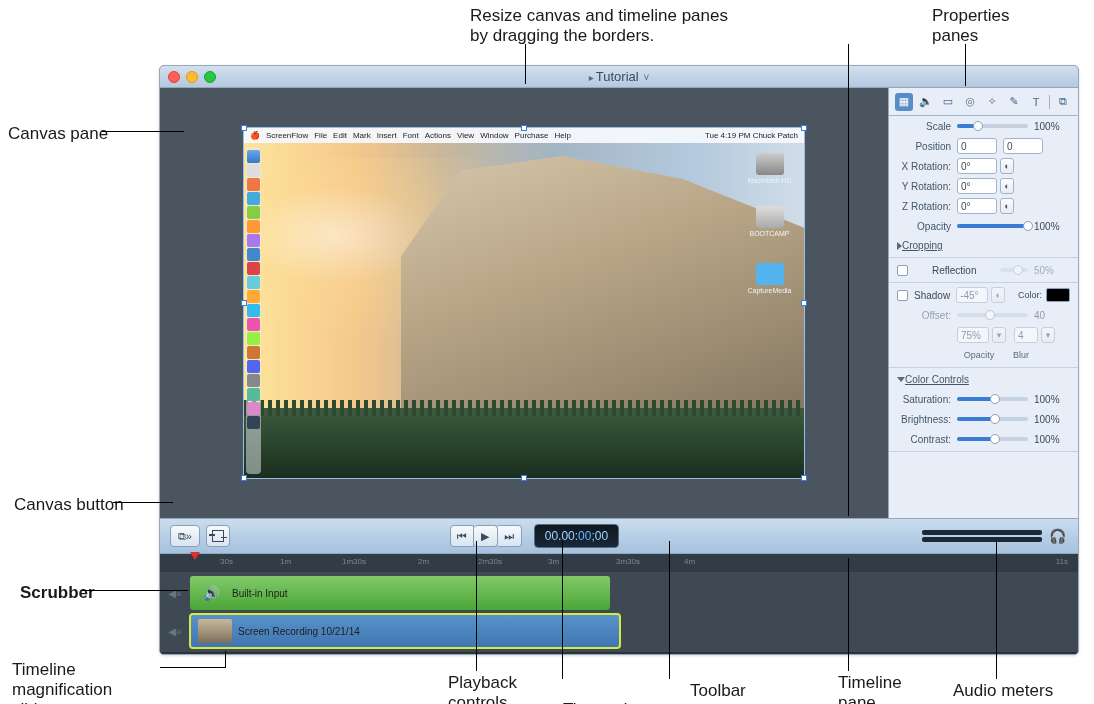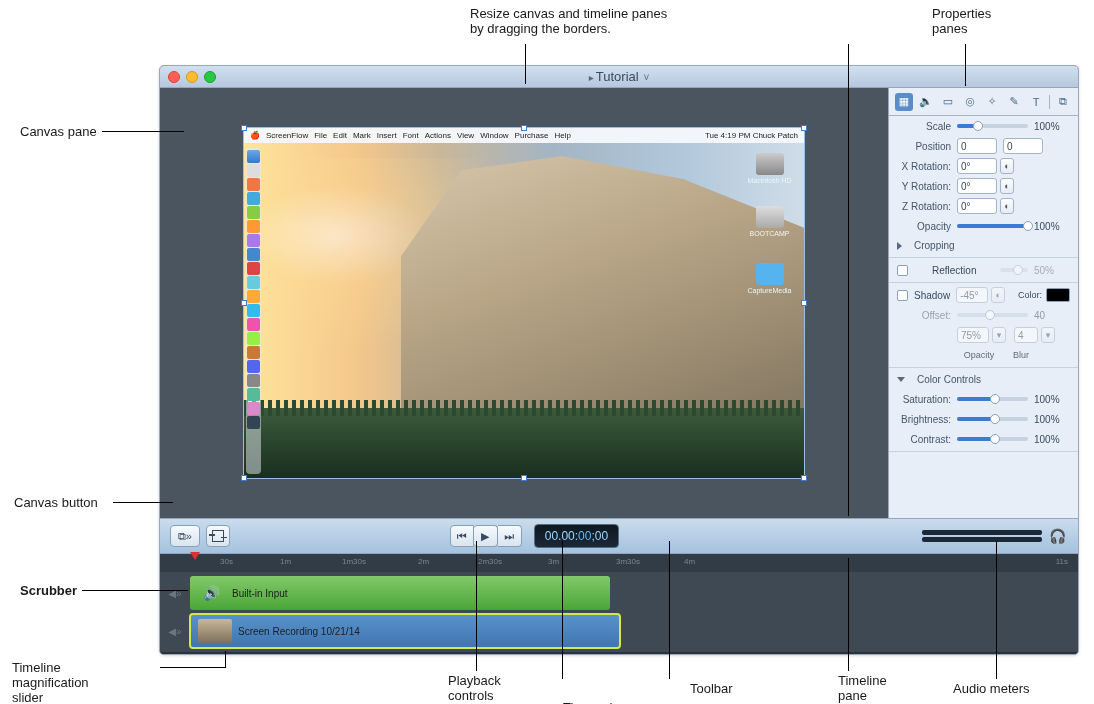--- a/index.html
+++ b/index.html
@@ -1,17 +1,17 @@
 <!DOCTYPE html>
 <html><head>
 <meta charset="utf-8">
 <style>
   * { box-sizing: border-box; margin: 0; padding: 0; font-family: -apple-system, "Helvetica Neue", Arial, sans-serif; }
   body { background: #fff; width: 1094px; height: 704px; position: relative; font-size: 11px; color: #333; }
-  .annotation { position: absolute; font-size: 13px; color: #1a1a1a; font-weight: 500; white-space: pre-line; }
+  .annotation { position: absolute; font-size: 17px; color: #1a1a1a; font-weight: 500; white-space: pre-line; }
   .annotation-line { position: absolute; background: #000; z-index: 500; }
   .window { position: absolute; left: 159px; top: 65px; width: 920px; height: 590px; background: #be185d; border: 1px solid #9aa8bb; border-radius: 5px; overflow: hidden; box-shadow: 0 1px 3px rgba(0,0,0,0.15); }
   .titlebar { height: 22px; background: linear-gradient(#d2e0f0,#b5c8de); display: flex; align-items: center; padding: 0 8px; gap: 6px; position: relative; border-bottom: 1px solid #94a6bd; }
   .traffic { width: 12px; height: 12px; border-radius: 50%; }
   .traffic.r { background: #ff5f57; border: 0.5px solid #d43; }
   .traffic.y { background: #ffbd2e; border: 0.5px solid #d69a16; }
   .traffic.g { background: #28c940; border: 0.5px solid #1a9e2e; }
   .title { position: absolute; left: 50%; transform: translateX(-50%); font-size: 13px; color: #3a4a5c; }
   .title-drop { font-size: 10px; margin: 0 2px; color: #5a6a7c; }
   .main-row { display: flex; height: 430px; }
@@ -41,21 +41,21 @@
   .pheader-title { font-size: 12px; font-weight: 500; flex: 1; }
   .btn { background: linear-gradient(#fdfefe,#e5ecf4); border: 1px solid #a3b4c8; border-radius: 3px; padding: 2px 6px; font-size: 10px; color:#3a4a5c; }
   .prow { display: flex; align-items: center; padding: 2px 8px; min-height: 20px; }
   .plbl { width: 60px; text-align: right; padding-right: 6px; color:#445568; }
   .pslider { flex: 1; height: 4px; background: #c4d2e2; border-radius: 2px; position: relative; margin-right: 6px; }
   .pslider .fill { position:absolute; left:0; top:0; bottom:0; background:#3a7bd5; border-radius:2px; }
   .pslider .knob { position:absolute; top:-3px; width:10px; height:10px; border-radius:50%; background:#fff; border:1px solid #8aa0b8; }
   .pval { width: 36px; font-size:10px; text-align:left; }
   .pinput { width: 40px; height: 16px; border:1px solid #a3b4c8; background:#fff; border-radius:3px; font-size:10px; padding:0 3px; display:flex;align-items:center; }
   .pstep { width:14px; height:16px; border:1px solid #a3b4c8; background:linear-gradient(#fdfefe,#e5ecf4); border-radius:3px; font-size:9px; display:flex;align-items:center;justify-content:center; margin-left:3px; color:#556; }
-  .psection { padding: 4px 8px; display:flex; align-items:center; gap:12px; color:#445568; }
+  .psection { padding: 4px 8px; display:flex; align-items:center; gap:0; color:#445568;text-decoration:underline; }
   .tri { width:0;height:0;display:inline-block;border-left:5px solid #556b82;border-top:4px solid transparent;border-bottom:4px solid transparent;}
   .tri.down{border-top:5px solid #556b82;border-left:4px solid transparent;border-right:4px solid transparent;border-bottom:none;}
   .chk { width:11px; height:11px; border:1px solid #8aa0b8; background:#fff; border-radius:2px; }
   .color-swatch { width:24px; height:14px; background:#000; border:1px solid #8aa0b8; border-radius:2px; }
   .toolbar { height: 36px; background: linear-gradient(#c9dced,#a5c2de); display: flex; align-items: center; padding: 0 10px; gap: 6px; border-top:1px solid #94a6bd; border-bottom:1px solid #94a6bd; }
   .tb-btn { width: 24px; height: 22px; background: linear-gradient(#f6fafd,#d8e4ef); border:1px solid #8aa0b8; border-radius:4px; display:flex;align-items:center;justify-content:center; font-size:11px; color:#384a5e; }
   .tb-group { display:flex; }
   .tb-group .tb-btn:first-child{border-radius:4px 0 0 4px;}
   .tb-group .tb-btn:last-child{border-radius:0 4px 4px 0;}
   .tb-group .tb-btn + .tb-btn{border-left:none;}
@@ -81,21 +81,21 @@
   .icon-crop::before,.icon-crop::after{content:"";position:absolute;background:#384a5e;width:6px;height:1.5px;}
   .icon-crop::before{left:-4px;top:3px;} .icon-crop::after{right:-4px;bottom:3px;}
 </style>
 </head>
 <body>
 
 <div class="annotation" style="left:470px;top:6px;">Resize canvas and timeline panes
 by dragging the borders.</div>
 <div class="annotation" style="left:932px;top:6px;">Properties
 panes</div>
-<div class="annotation" style="left:20px;top:124px;">Canvas pane</div>
+<div class="annotation" style="left:8px;top:124px;">Canvas pane</div>
 <div class="annotation" style="left:14px;top:495px;">Canvas button</div>
 <div class="annotation" style="left:20px;top:583px;font-weight:bold;">Scrubber</div>
 <div class="annotation" style="left:12px;top:660px;">Timeline
 magnification
 slider</div>
 <div class="annotation" style="left:448px;top:673px;">Playback
 controls</div>
 <div class="annotation" style="left:563px;top:700px;">Timecode</div>
 <div class="annotation" style="left:690px;top:681px;">Toolbar</div>
 <div class="annotation" style="left:838px;top:673px;">Timeline

